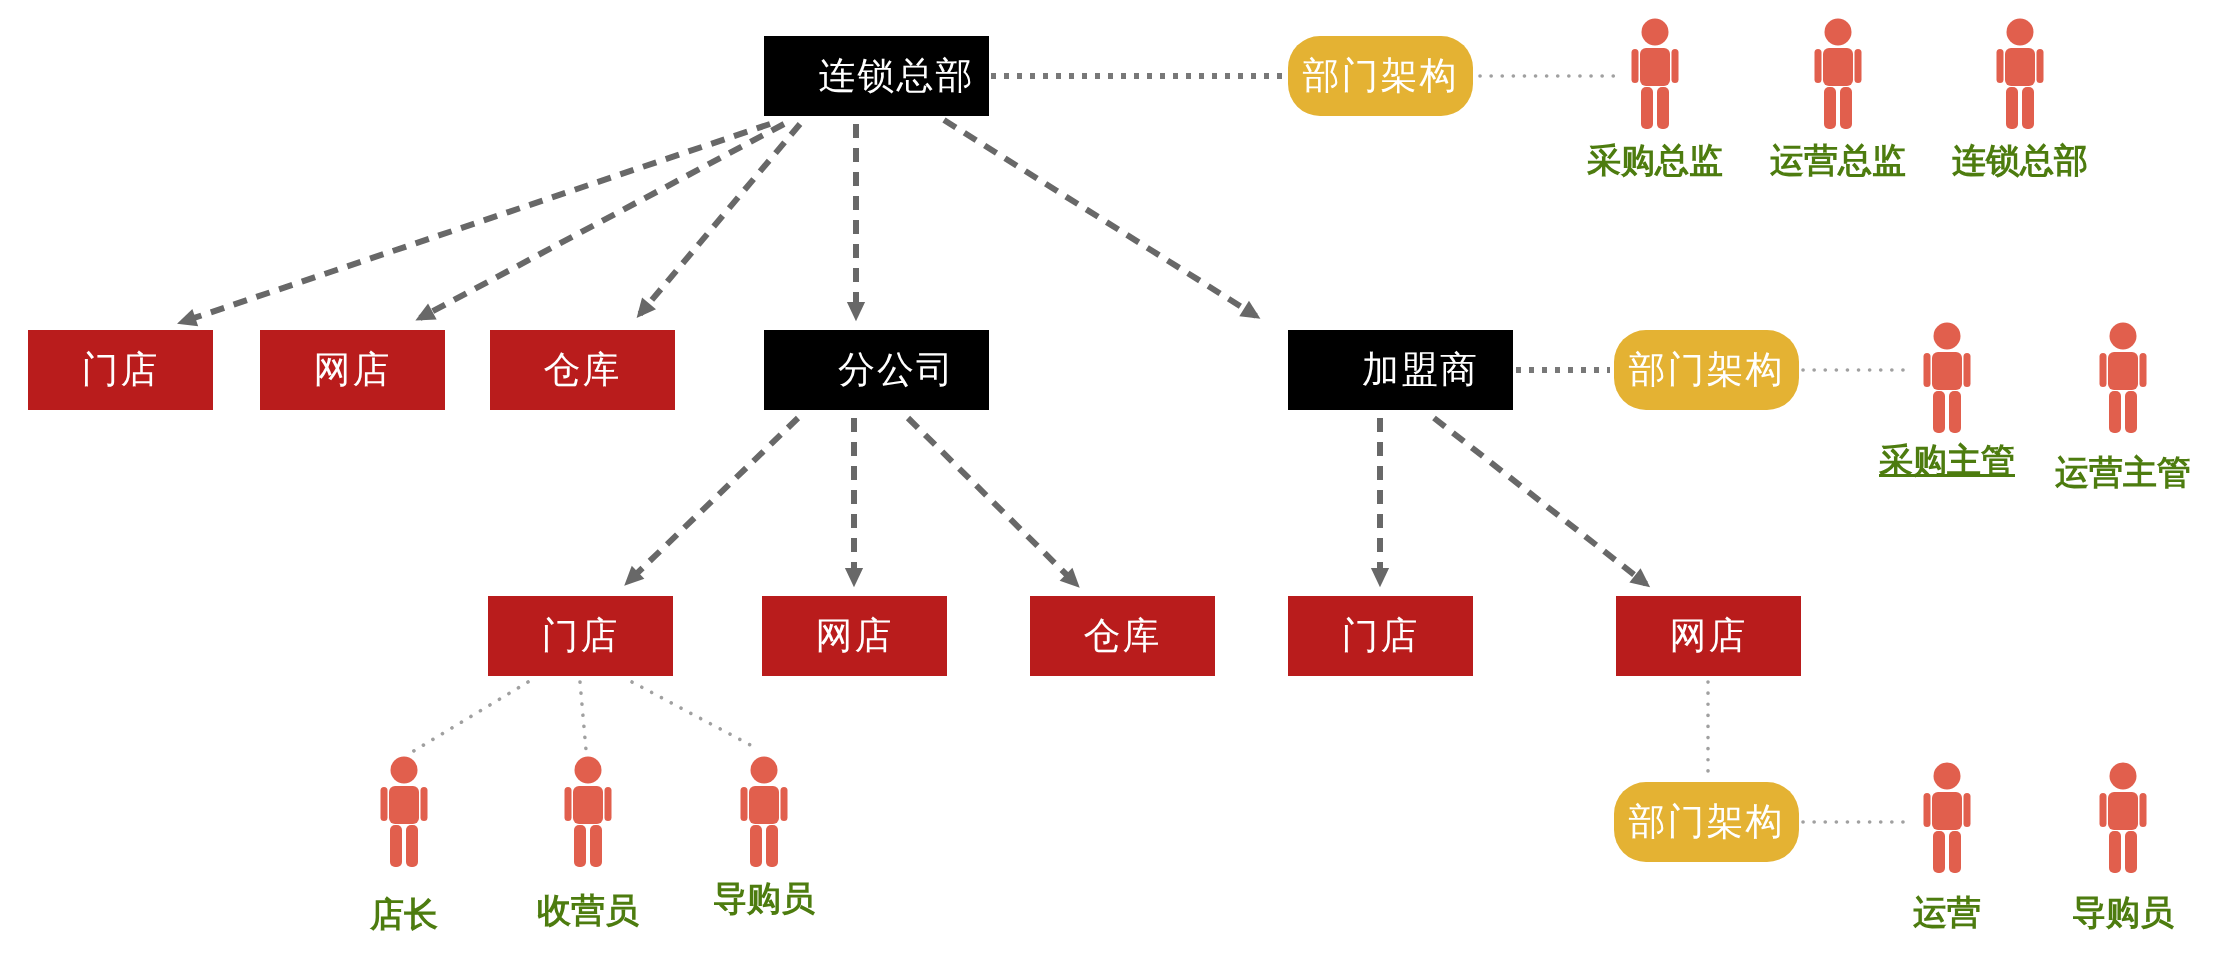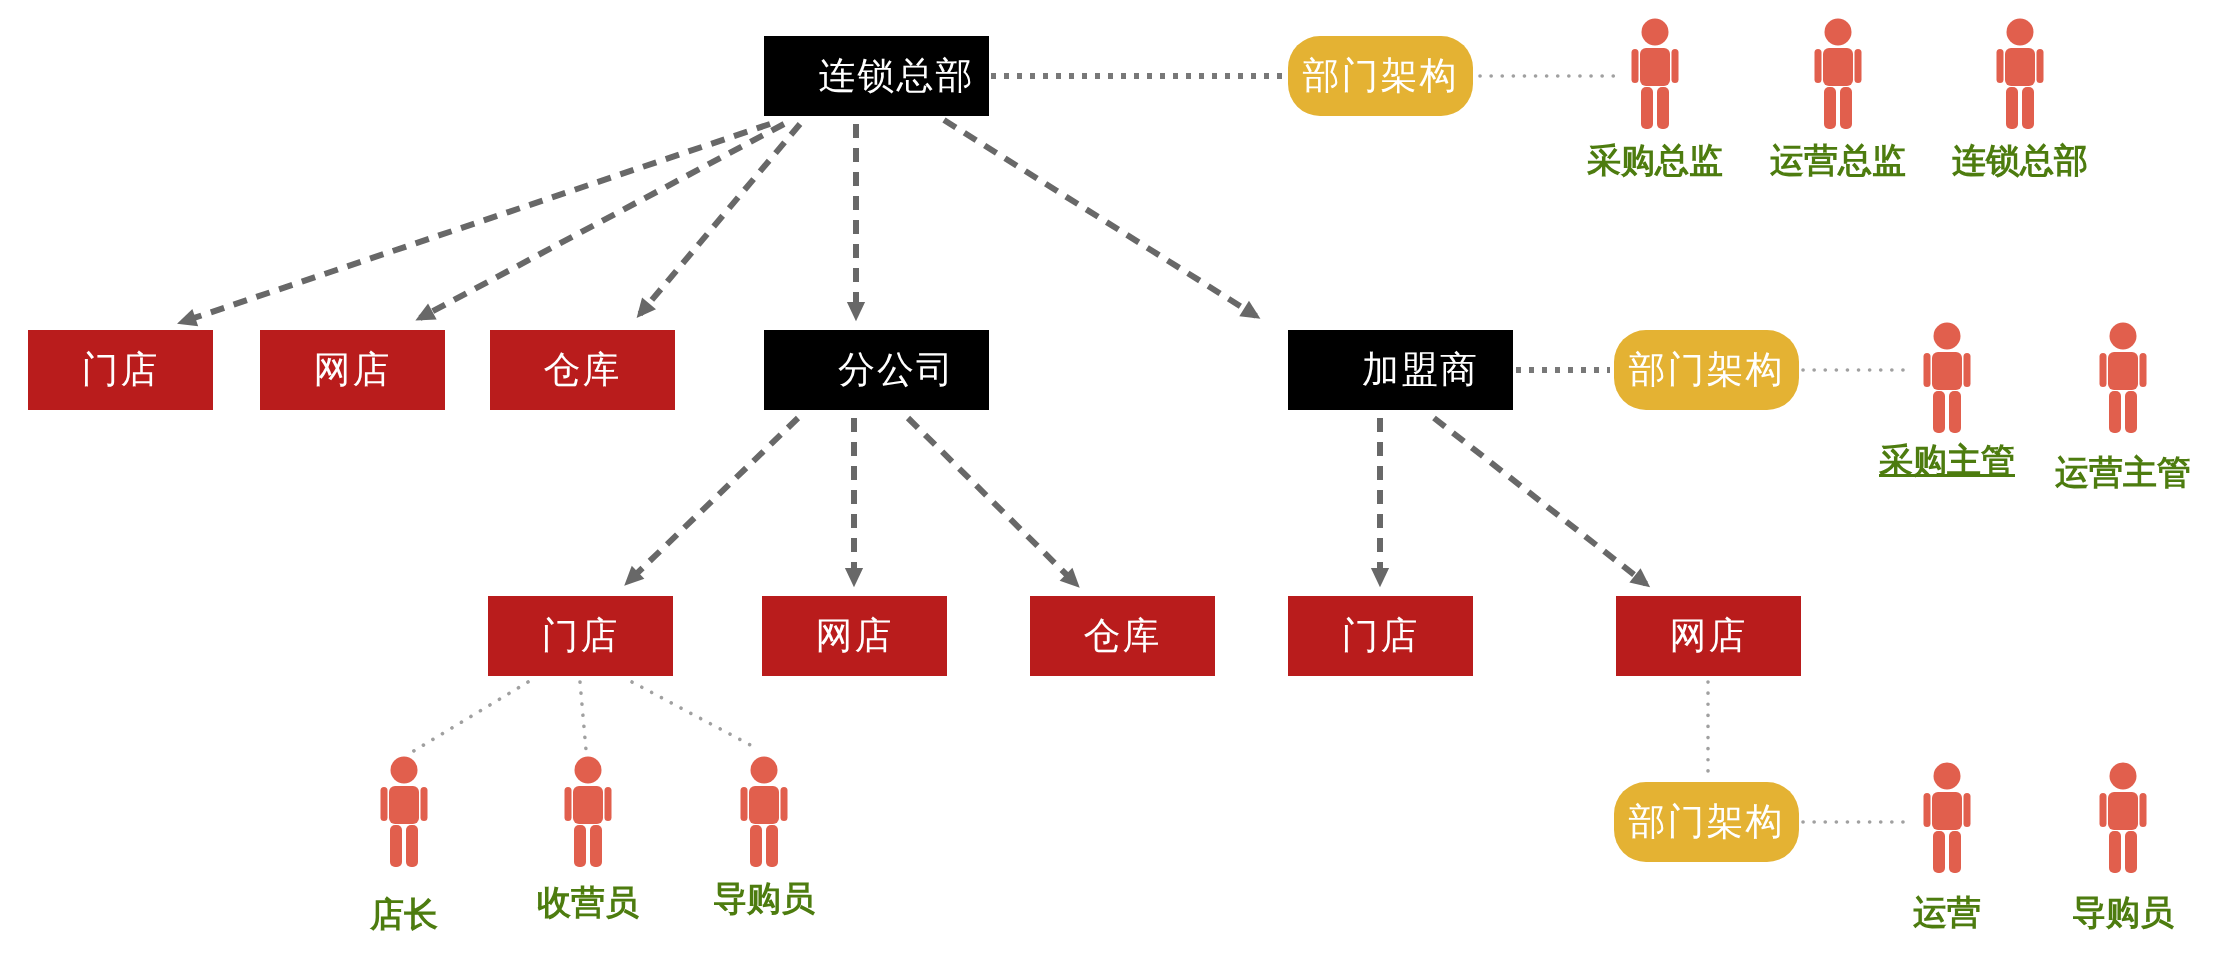--- a/index.html
+++ b/index.html
@@ -154,21 +154,21 @@
         <div>
           <svg width="76" height="112" viewBox="0 0 76 112" xmlns="http://www.w3.org/2000/svg">
             <circle cx="38" cy="14" r="13.5" fill="#e15f4d"></circle>
             <rect x="23" y="30" width="30" height="38" rx="6" fill="#e15f4d"></rect>
             <rect x="14.5" y="31" width="7" height="34" rx="3.5" fill="#e15f4d"></rect>
             <rect x="54.5" y="31" width="7" height="34" rx="3.5" fill="#e15f4d"></rect>
             <rect x="24" y="69" width="12" height="42" rx="5" fill="#e15f4d"></rect>
             <rect x="40" y="69" width="12" height="42" rx="5" fill="#e15f4d"></rect>
           </svg>
         </div>
-        <div class="person-label" style="margin-top: 12px;">收营员</div>
+        <div class="person-label" style="margin-top: 20px;">收营员</div>
       </div>
       <div class="person" style="left: 674px; top: 756px;">
         <div>
           <svg width="76" height="112" viewBox="0 0 76 112" xmlns="http://www.w3.org/2000/svg">
             <circle cx="38" cy="14" r="13.5" fill="#e15f4d"></circle>
             <rect x="23" y="30" width="30" height="38" rx="6" fill="#e15f4d"></rect>
             <rect x="14.5" y="31" width="7" height="34" rx="3.5" fill="#e15f4d"></rect>
             <rect x="54.5" y="31" width="7" height="34" rx="3.5" fill="#e15f4d"></rect>
             <rect x="24" y="69" width="12" height="42" rx="5" fill="#e15f4d"></rect>
             <rect x="40" y="69" width="12" height="42" rx="5" fill="#e15f4d"></rect>

